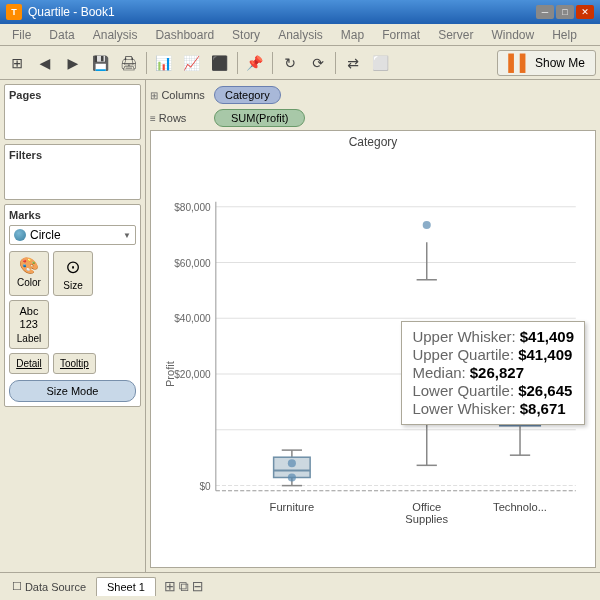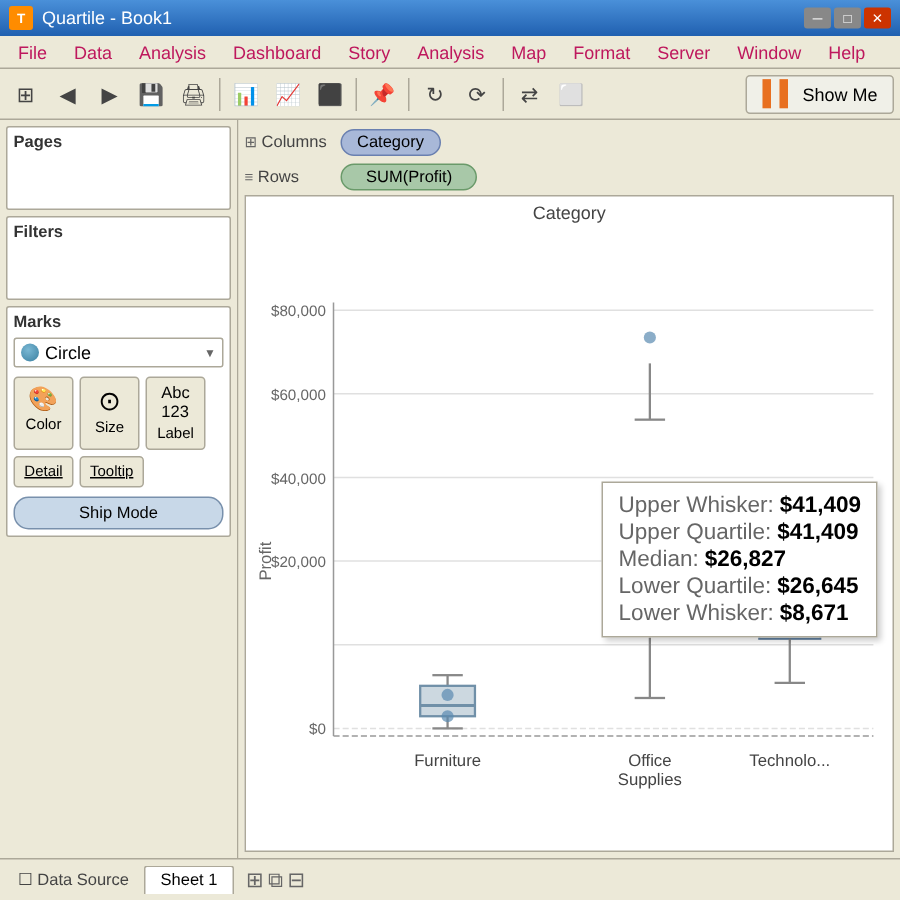--- a/index.html
+++ b/index.html
@@ -31,21 +31,21 @@
       display: flex;
       align-items: center;
       padding: 0 4px;
       border-bottom: 1px solid #aca899;
       gap: 2px;
     }
     .menu-item {
       padding: 2px 8px;
       cursor: pointer;
       font-size: 12px;
-      color: #be185d;
+      color: #737373;
       border-radius: 2px;
     }
 
     
     .toolbar {
       background: #ece9d8;
       height: 34px;
       display: flex;
       align-items: center;
       padding: 2px 4px;
@@ -82,21 +82,21 @@
 
     
     .main-area {
       display: flex;
       height: calc(600px - 24px - 22px - 34px - 28px);
       background: #ece9d8;
     }
 
     
     .left-panel {
-      width: 159px;
+      width: 146px;
       background: #ece9d8;
       border-right: 1px solid #aca899;
       display: flex;
       flex-direction: column;
       padding: 4px;
       gap: 4px;
     }
     .panel-section {
       border: 1px solid #aca899;
       background: white;
@@ -370,21 +370,21 @@
         </div>
       </div>
       <div style="display:flex; gap:4px; margin-top:4px;text-decoration:underline;">
         <div class="mark-btn">
           <span>Detail</span>
         </div>
         <div class="mark-btn">
           <span>Tooltip</span>
         </div>
       </div>
-      <div class="ship-mode-btn">Ship Mode</div>
+      <div class="ship-mode-btn">Size Mode</div>
     </div>
   </div>
 
   <div class="right-panel">
 
     <div class="shelf-row columns-row">
       <span class="shelf-label">
         <span class="shelf-icon">⊞</span>
         <span>Columns</span>
       </span>

